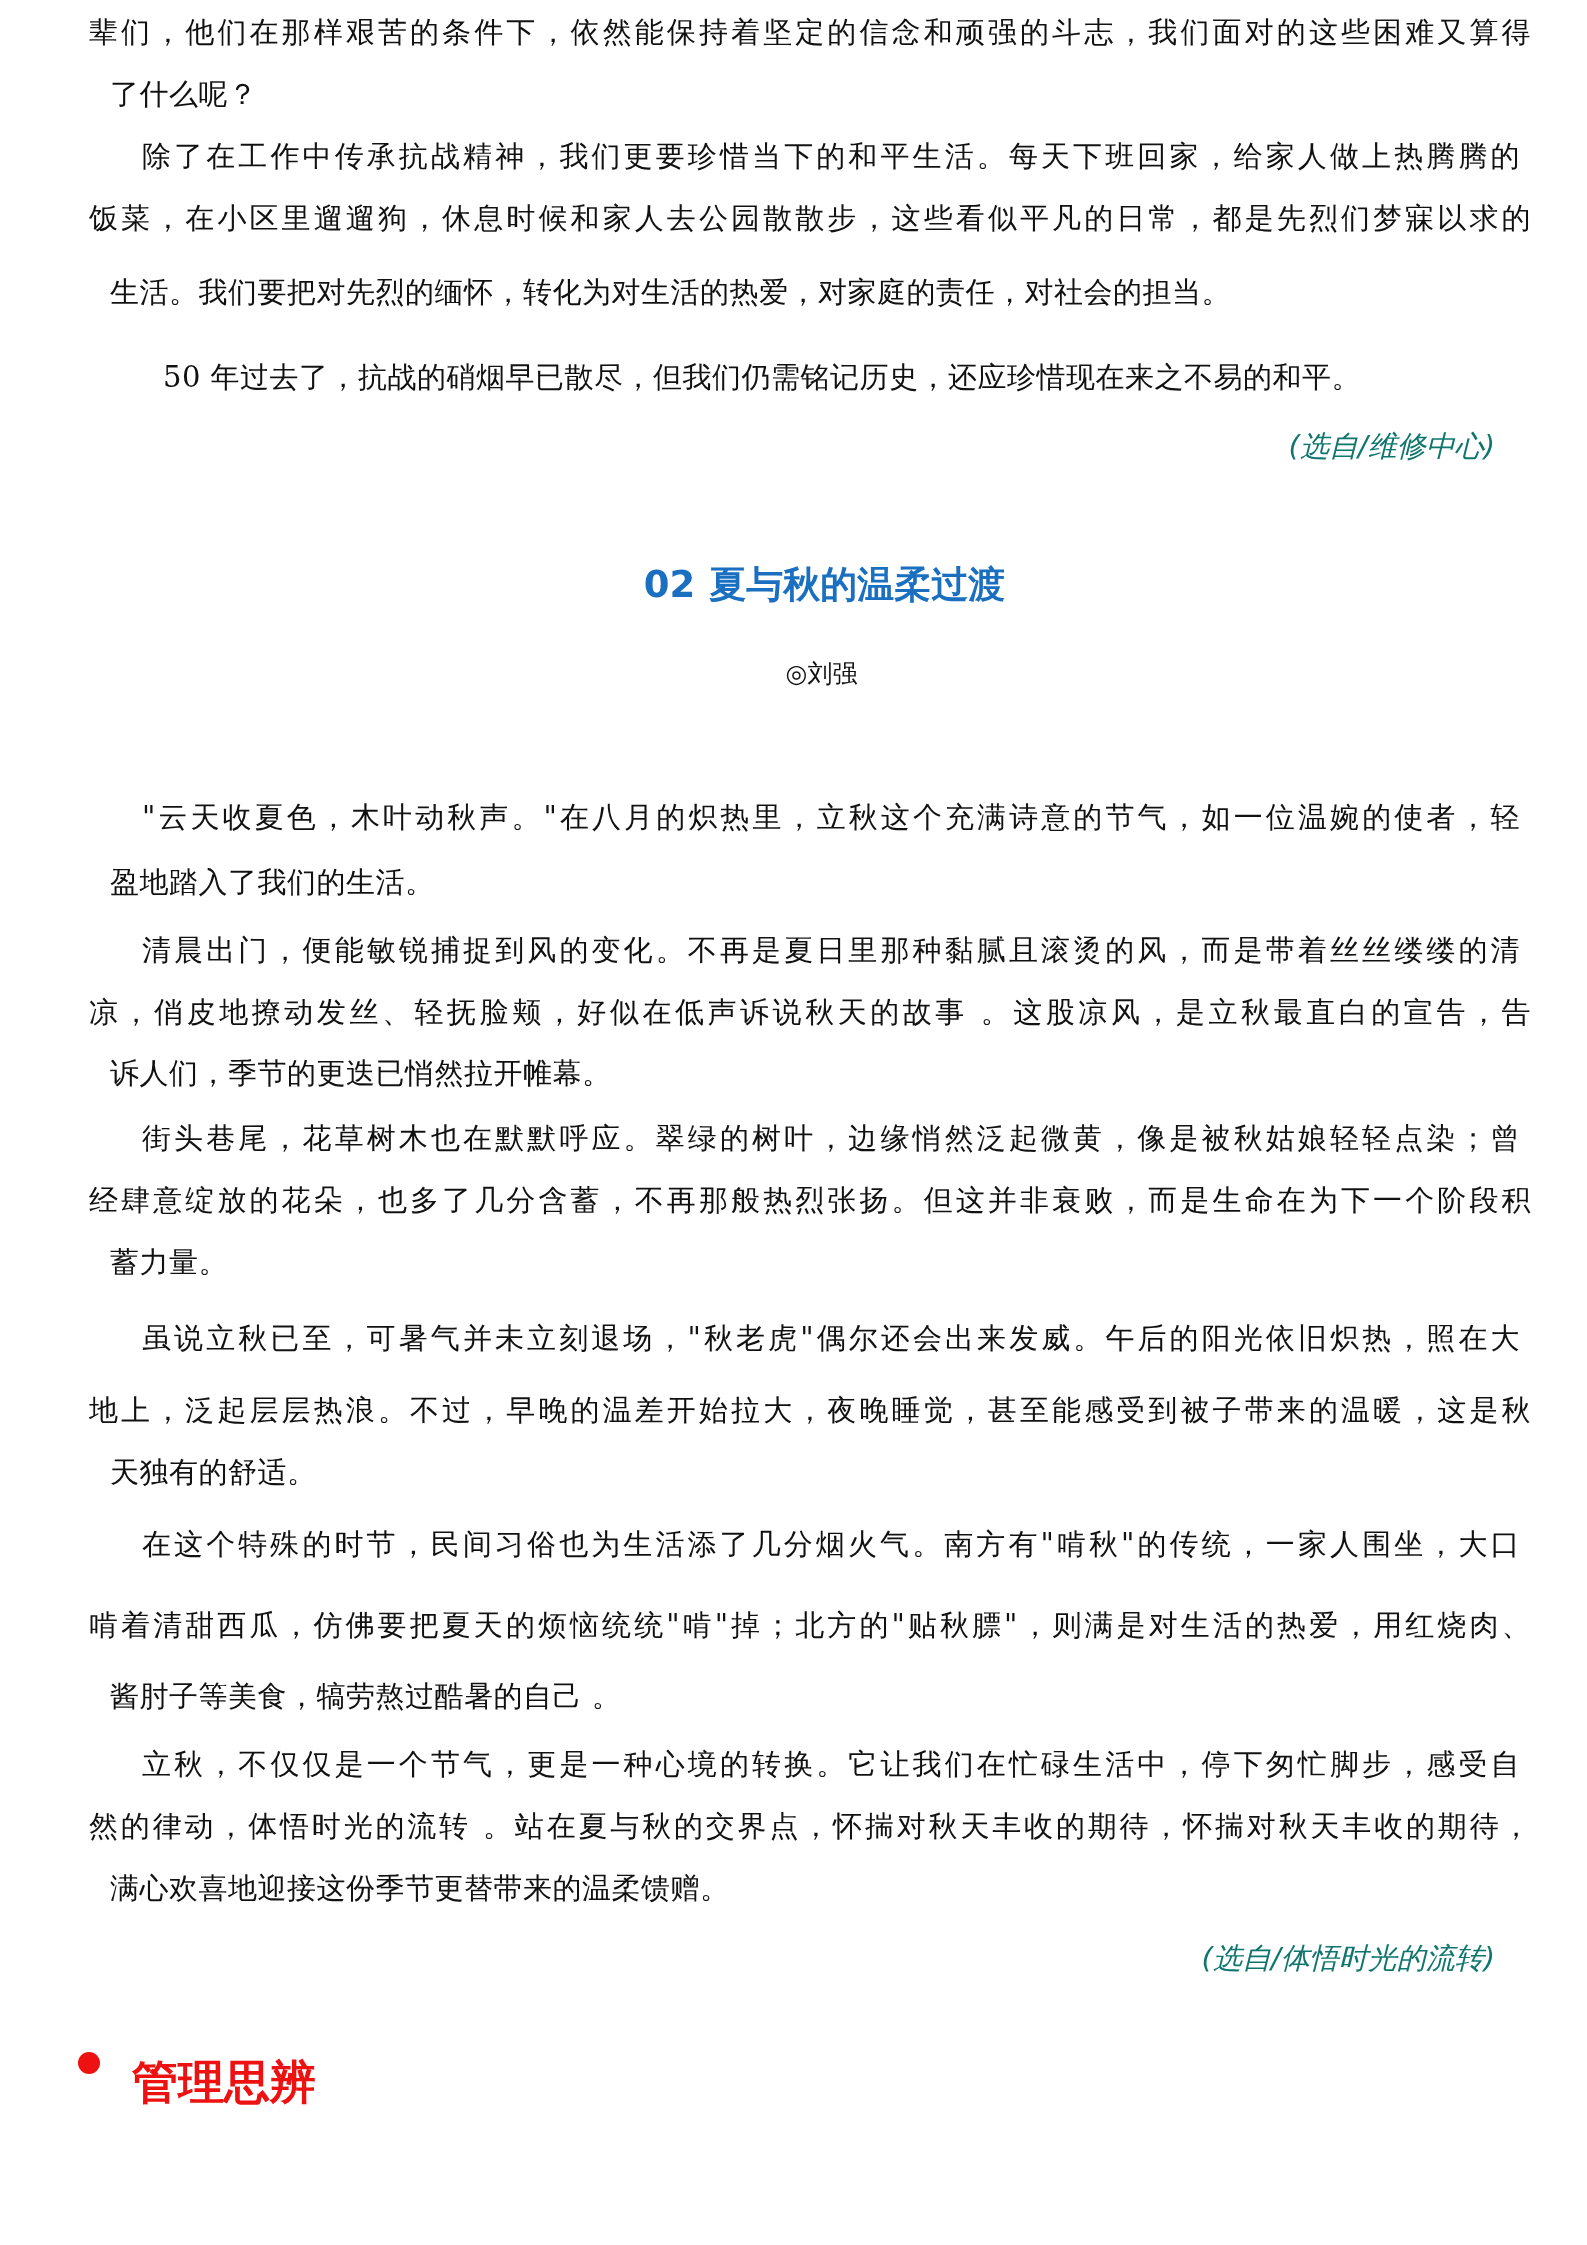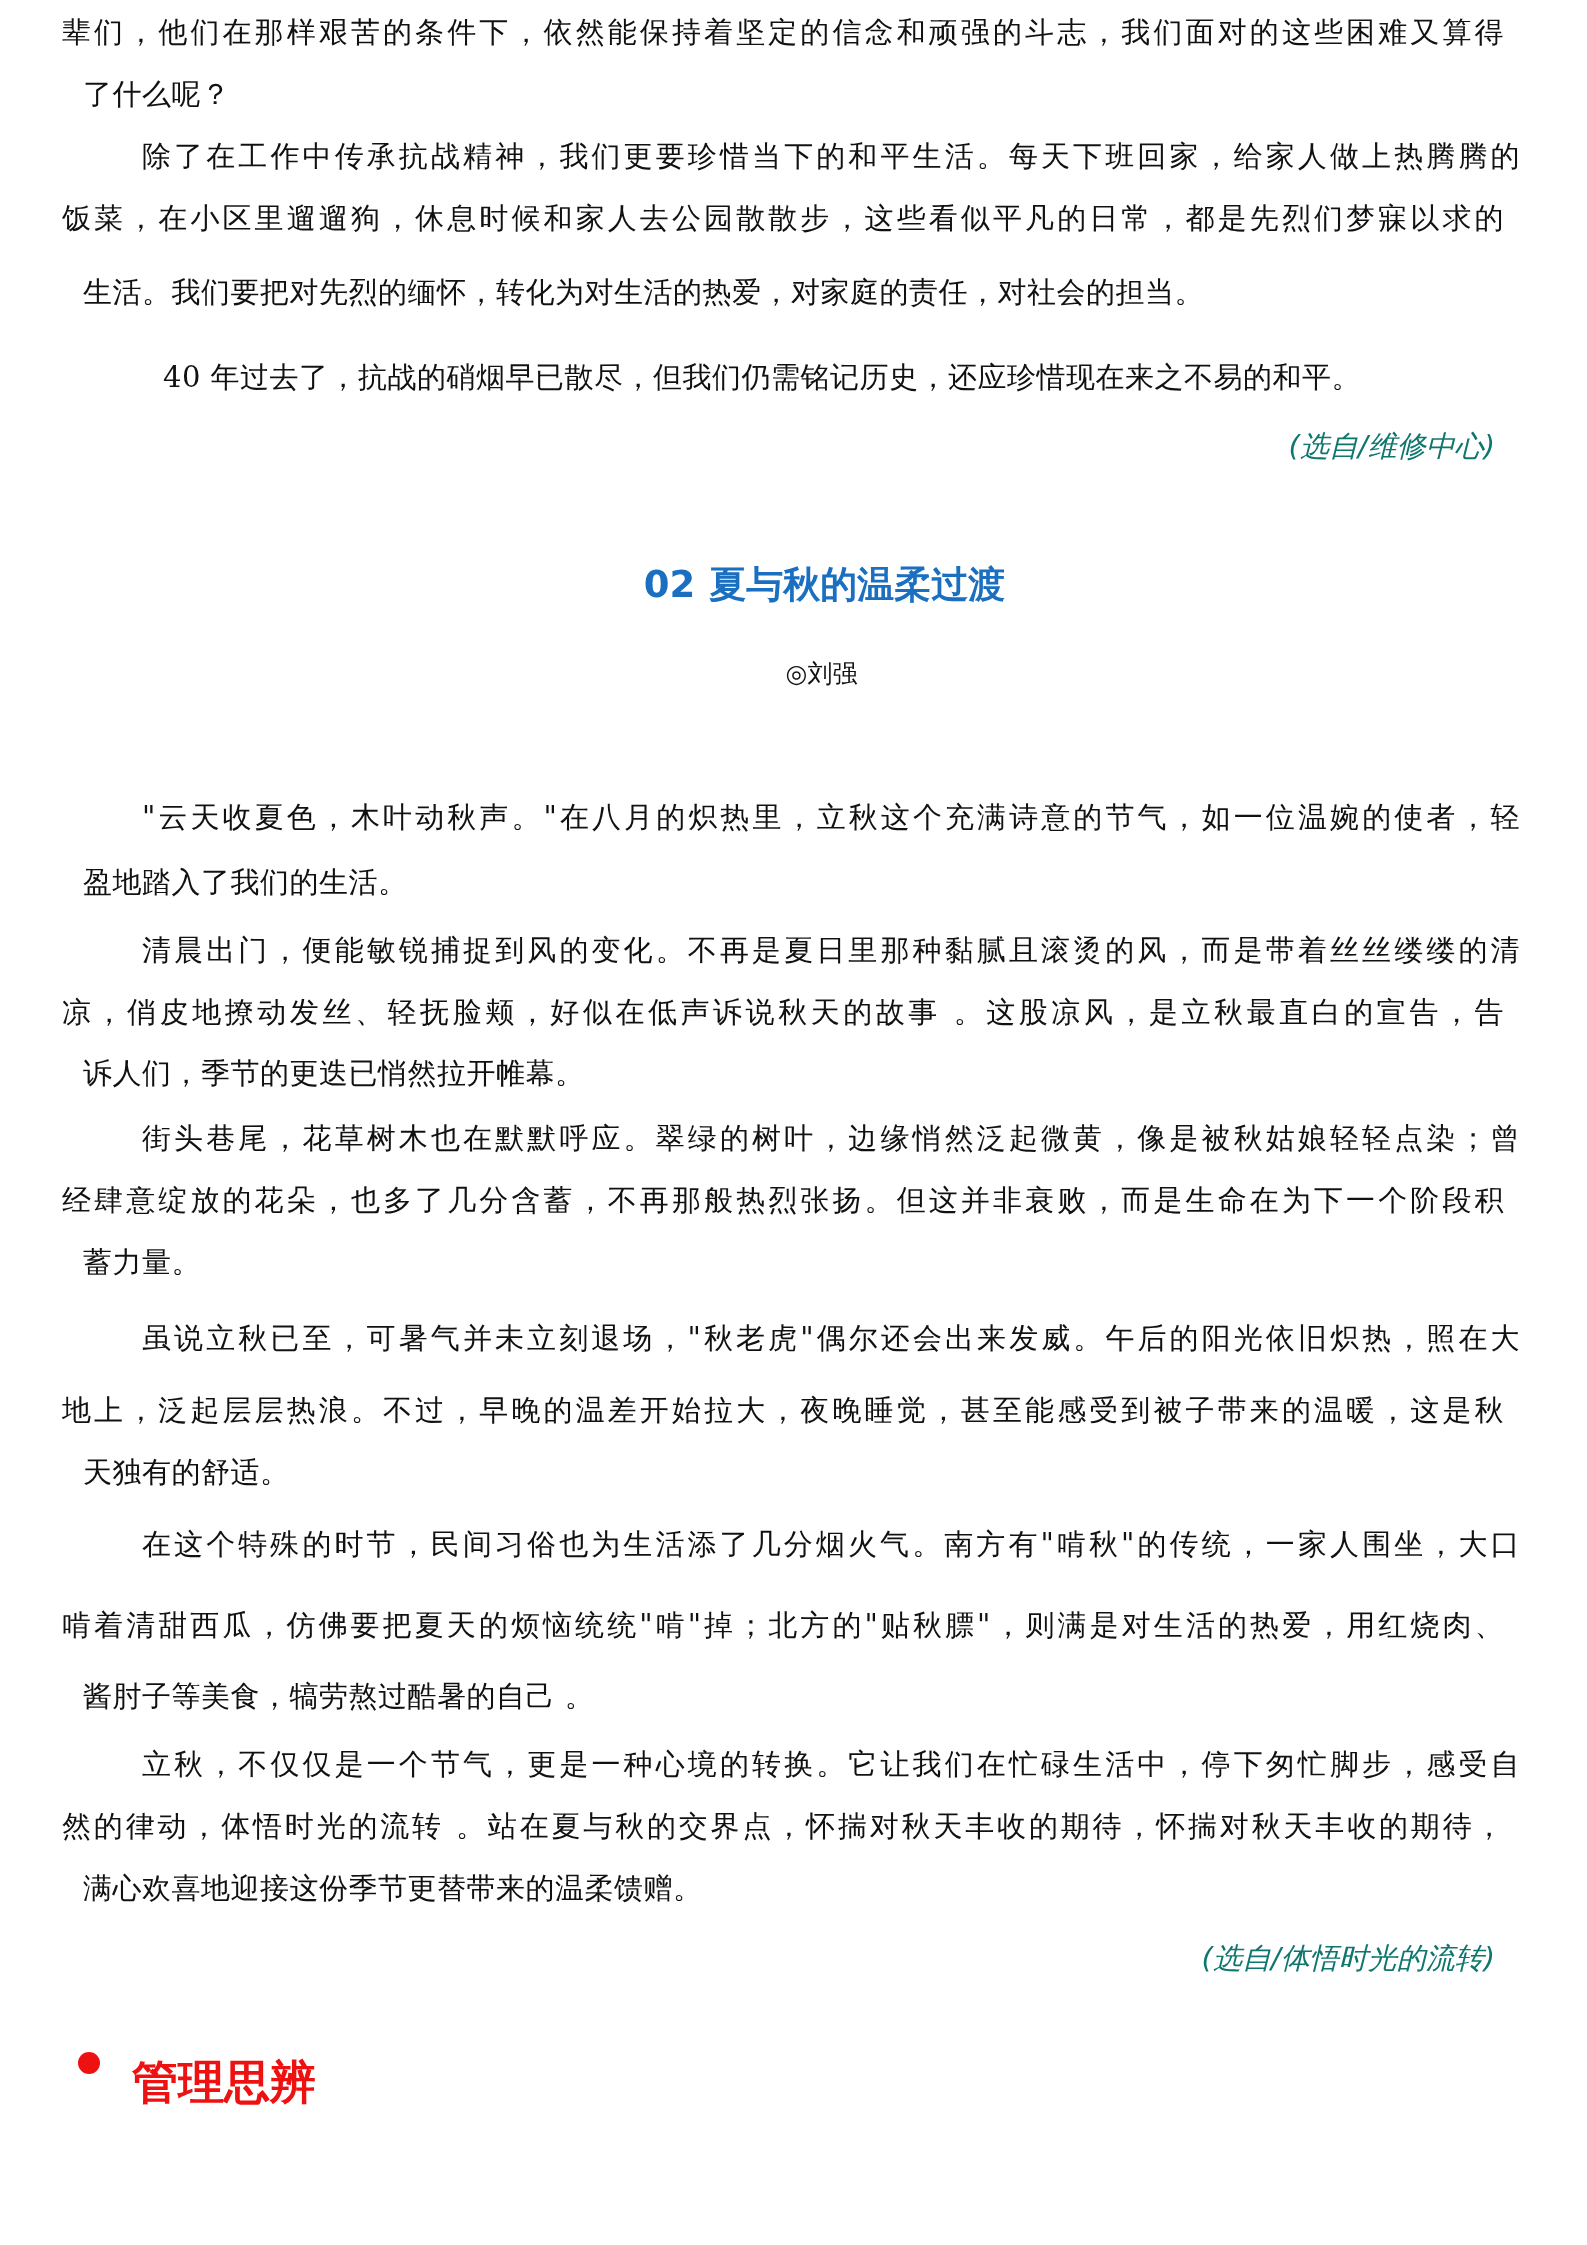--- a/index.html
+++ b/index.html
@@ -2,21 +2,21 @@
 <html><head>
 <meta charset="utf-8">
 <style>
   html, body { margin: 0; padding: 0; background: #ffffff; }
   body {
     width: 1587px; height: 2245px; position: relative; overflow: hidden;
     font-family: "DejaVu Serif", "Liberation Serif", serif;
     color: #111111;
   }
   .line {
-    position: absolute; left: 62px; width: 1442px;
+    position: absolute; left: 89px; width: 1442px;
     font-size: 29px; line-height: 40px; white-space: nowrap;
     text-align: justify; text-align-last: justify;
     letter-spacing: 0.5px;
   }
   .line.last { text-align-last: left; margin-left: 21px; }
   .line.indent { left: 142px; width: 1378px; }
   .source {
     position: absolute; right: 92px;
     font-family: "DejaVu Sans", "Liberation Sans", sans-serif;
     font-style: italic; font-size: 29px; line-height: 40px; color: #0f766e;
@@ -44,21 +44,21 @@
 </style>
 </head>
 <body>
 
 <div>
   <div class="line" style="top:12px">辈们，他们在那样艰苦的条件下，依然能保持着坚定的信念和顽强的斗志，我们面对的这些困难又算得</div>
   <div class="line last" style="top:74px">了什么呢？</div>
   <div class="line indent" style="top:136px">除了在工作中传承抗战精神，我们更要珍惜当下的和平生活。每天下班回家，给家人做上热腾腾的</div>
   <div class="line" style="top:198px">饭菜，在小区里遛遛狗，休息时候和家人去公园散散步，这些看似平凡的日常，都是先烈们梦寐以求的</div>
   <div class="line last" style="top:272px">生活。我们要把对先烈的缅怀，转化为对生活的热爱，对家庭的责任，对社会的担当。</div>
-  <div class="line indent last" style="top:357px">40  年过去了，抗战的硝烟早已散尽，但我们仍需铭记历史，还应珍惜现在来之不易的和平。</div>
+  <div class="line indent last" style="top:357px">50  年过去了，抗战的硝烟早已散尽，但我们仍需铭记历史，还应珍惜现在来之不易的和平。</div>
   <div class="source" style="top:426px">(选自/维修中心)</div>
 </div>
 
 <div class="title">
   <span class="num">02</span><span>夏与秋的温柔过渡</span>
 </div>
 <div class="author">◎刘强</div>
 
 <div>
   <div class="line indent" style="top:797px">"云天收夏色，木叶动秋声。"在八月的炽热里，立秋这个充满诗意的节气，如一位温婉的使者，轻</div>

